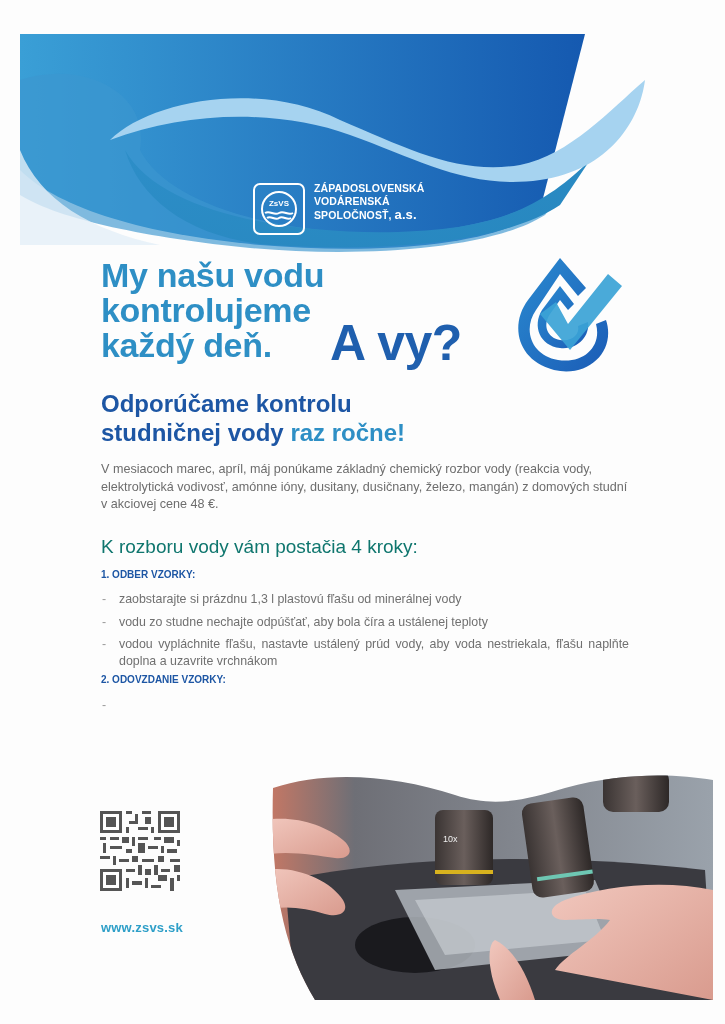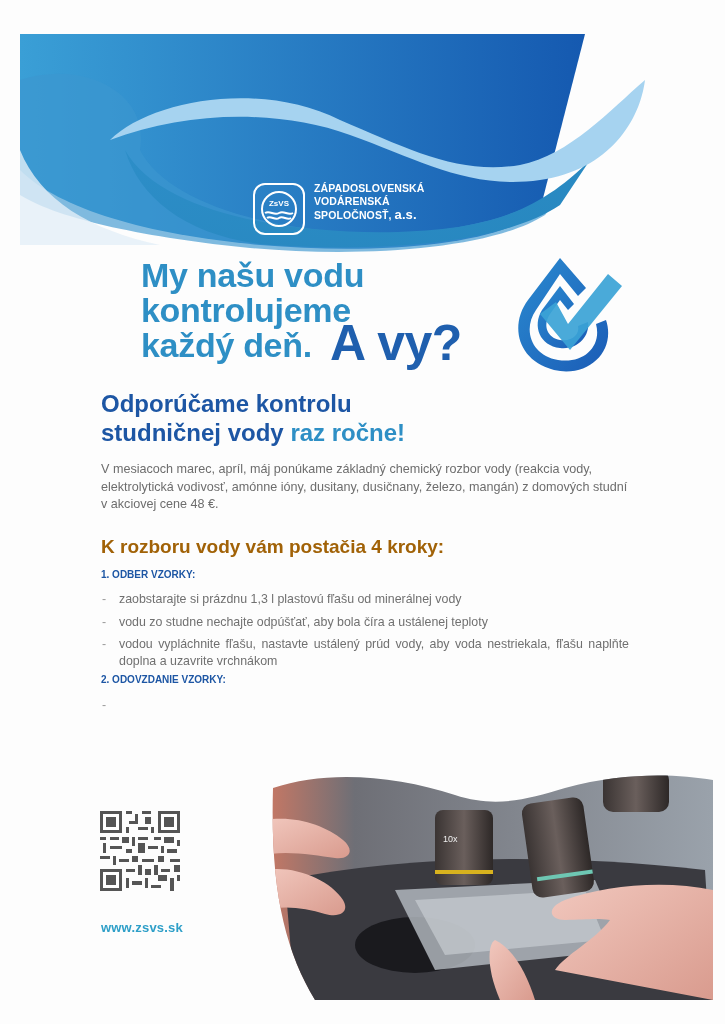--- a/index.html
+++ b/index.html
@@ -1,31 +1,31 @@
 <!DOCTYPE html>
 <html><head>
 <meta charset="utf-8">
 <style>
   html, body { margin:0; padding:0; }
   body { width:725px; height:1024px; background:#fdfdfd; position:relative; overflow:hidden; font-family:"Liberation Sans", sans-serif; }
   .page { position:absolute; left:0; top:0; width:725px; height:1024px; }
   .banner { position:absolute; left:0; top:0; width:725px; height:260px; }
   .logo { position:absolute; left:253px; top:143px; display:flex; align-items:center; }
-  .logo-box { width:52px; height:52px; border:2px solid #fff; border-radius:12px; box-sizing:border-box; display:flex; align-items:center; justify-content:center;margin-top:40px; }
+  .logo-box { width:52px; height:52px; border:2px solid #fff; border-radius:7px; box-sizing:border-box; display:flex; align-items:center; justify-content:center;margin-top:40px; }
   .logo-text { margin-left:9px; color:#fff; font-weight:bold; font-size:10.5px; line-height:13px; letter-spacing:0.1px;margin-top:25px; }
   .logo-text div { white-space:nowrap; }
   .logo-text .suffix { font-size:13px; }
-  .headline { position:absolute; left:101px; top:258px; font-weight:bold; color:#2e8fc5; font-size:34px; line-height:35px; letter-spacing:-0.3px;margin-left:40px; }
+  .headline { position:absolute; left:101px; top:258px; font-weight:bold; color:#2e8fc5; font-size:34px; line-height:35px; letter-spacing:-0.3px; }
   .headline div { white-space:nowrap; }
   .avy { position:absolute; left:330px; top:318px; font-weight:bold; color:#1f5fae; font-size:50px; line-height:50px; letter-spacing:-0.5px; }
   .drop-icon { position:absolute; left:508px; top:252px; width:118px; height:124px; }
   .subhead { position:absolute; left:101px; top:389px; font-weight:bold; color:#1d56a4; font-size:24px; line-height:29px; }
   .subhead .accent { color:#2e8fc5; }
   .intro { position:absolute; left:101px; top:461px; width:528px; color:#6d6d6d; font-size:12.6px; line-height:17.5px; }
-  .steps-title { position:absolute; left:101px; top:536px; font-weight:bold; color:#a16207; font-size:19px; line-height:22px; white-space:nowrap; }
+  .steps-title { position:absolute; left:101px; top:536px; font-weight:normal; color:#0f766e; font-size:19px; line-height:22px; white-space:nowrap; }
   .step-heading { position:absolute; left:101px; font-weight:bold; color:#1d56a4; font-size:10px; line-height:17px; white-space:nowrap; }
   .bullets { position:absolute; left:101px; width:528px; margin:0; padding:0; list-style:none; color:#707070; font-size:12.4px; line-height:16.5px; }
   .bullets li { position:relative; padding-left:18px; text-align:justify; margin-bottom:6px; }
   .bullets li .dash { position:absolute; left:1px; top:0; color:#9a9a9a; }
   .qr { position:absolute; left:100px; top:811px; width:80px; height:80px; }
   .url { position:absolute; left:101px; top:920px; font-weight:bold; color:#2e9fc8; font-size:13px; letter-spacing:0.2px; }
   .photo { position:absolute; left:265px; top:770px; width:448px; height:230px; }
 </style>
 </head>
 <body>

